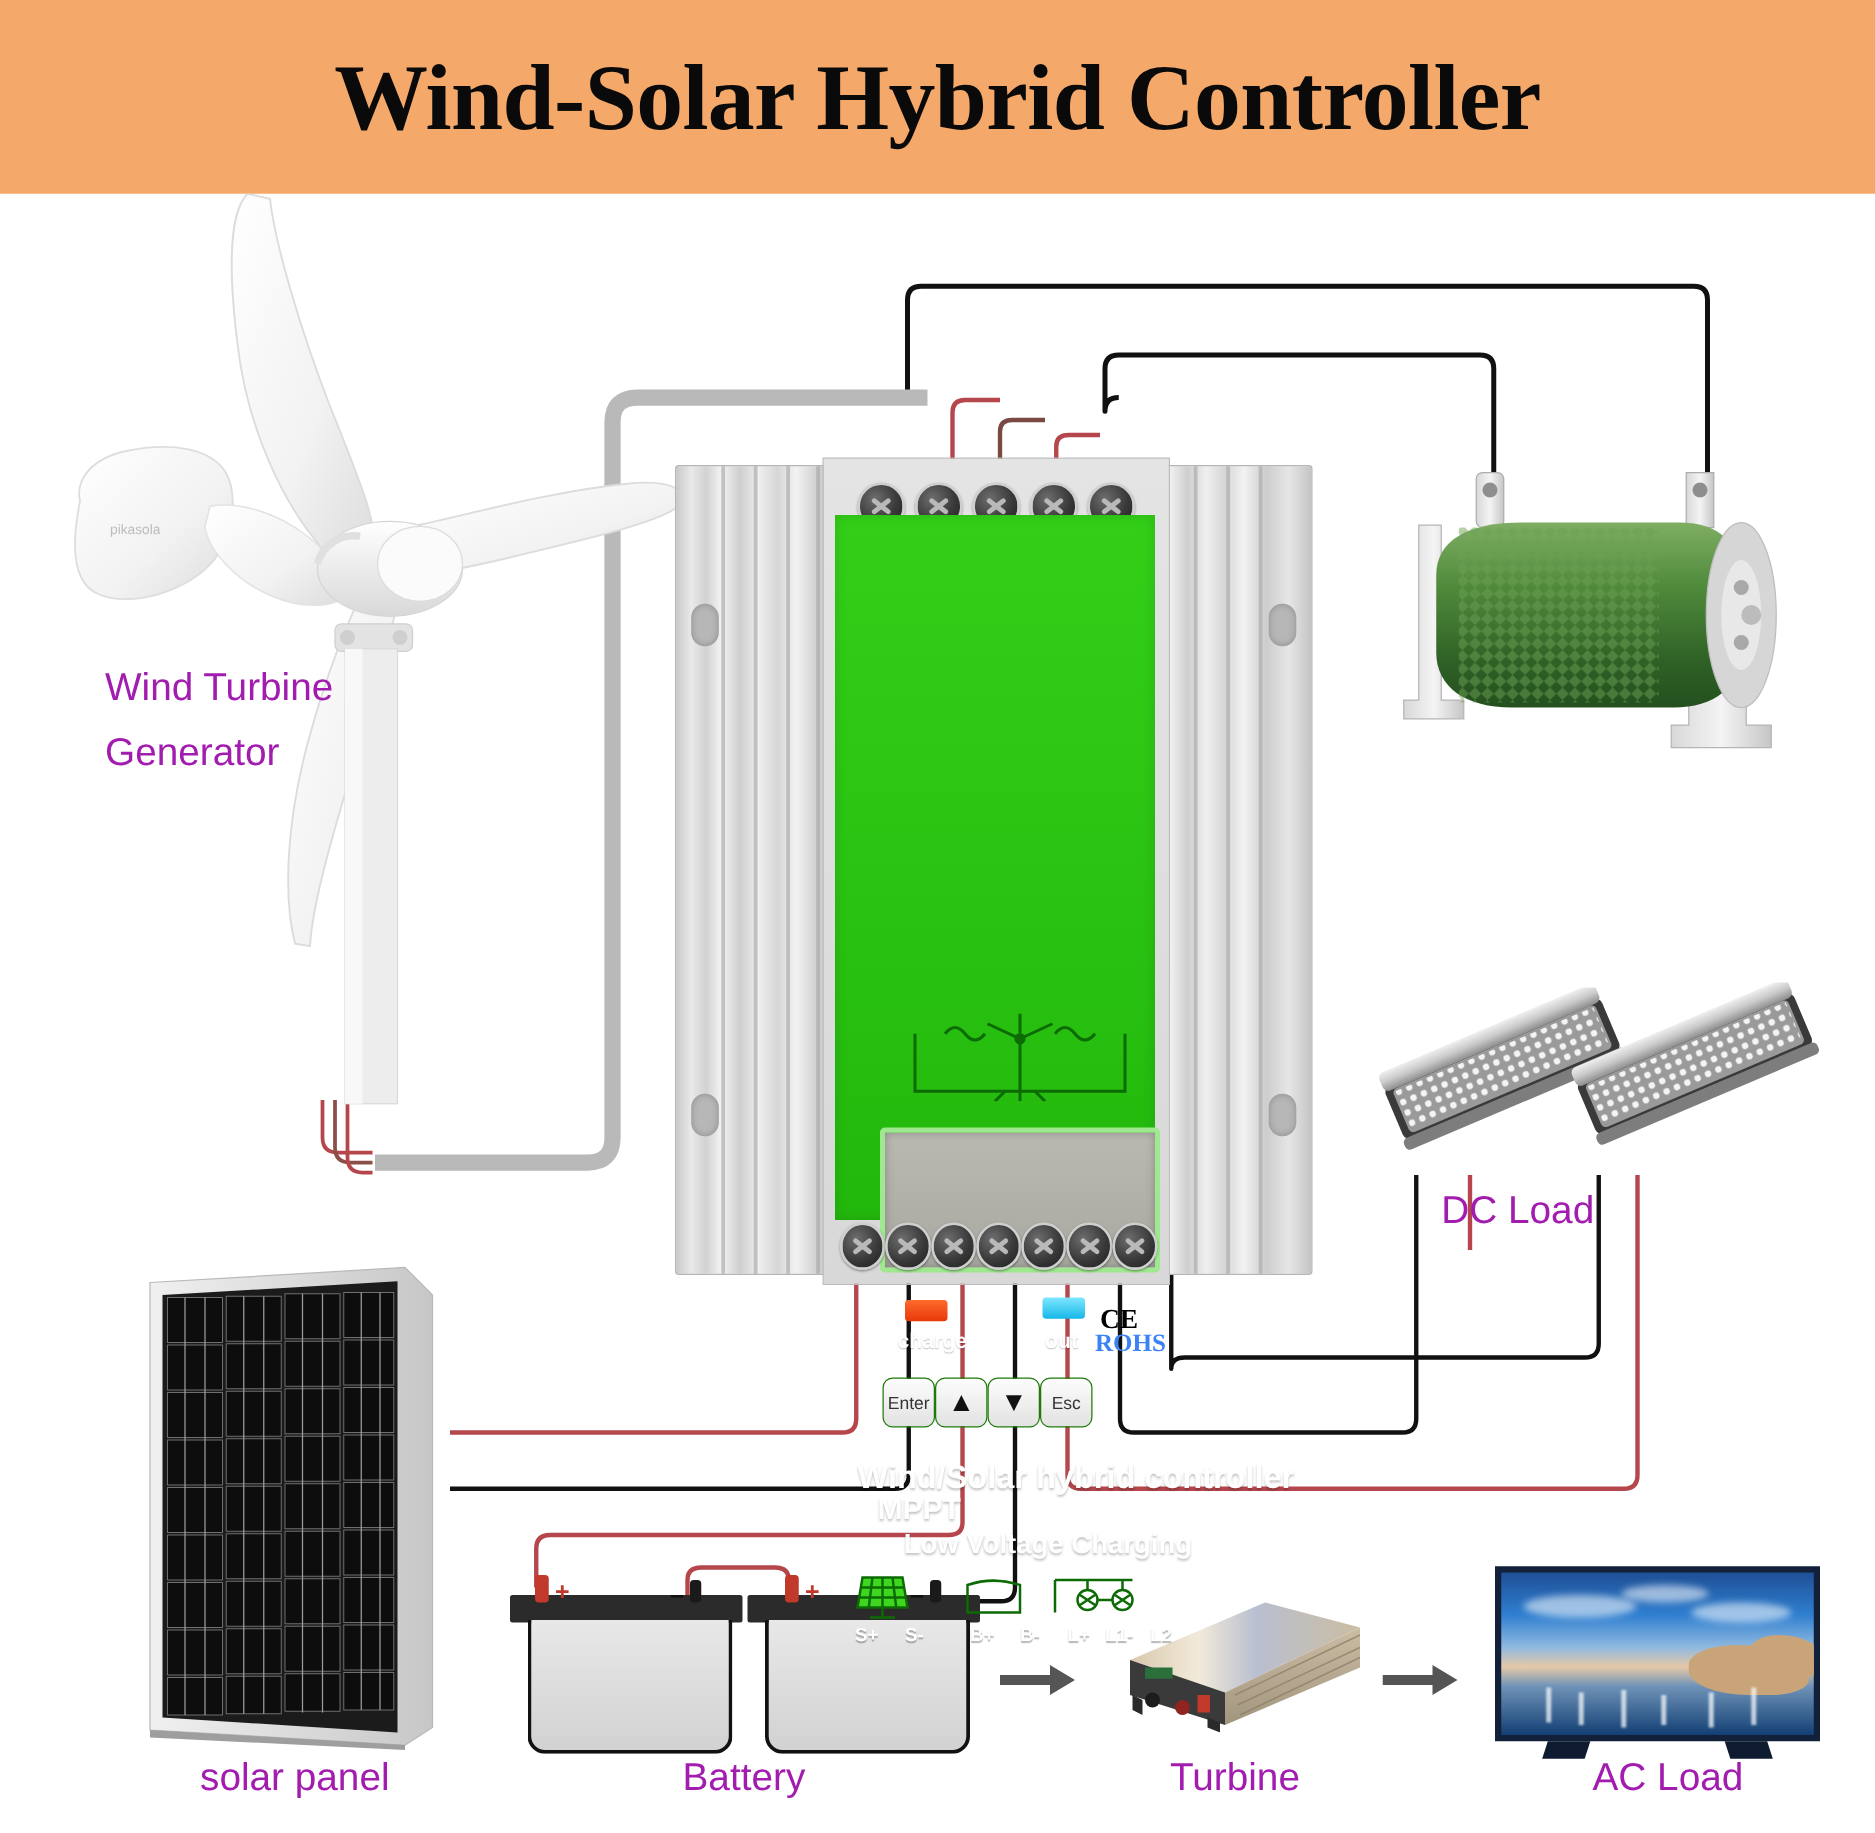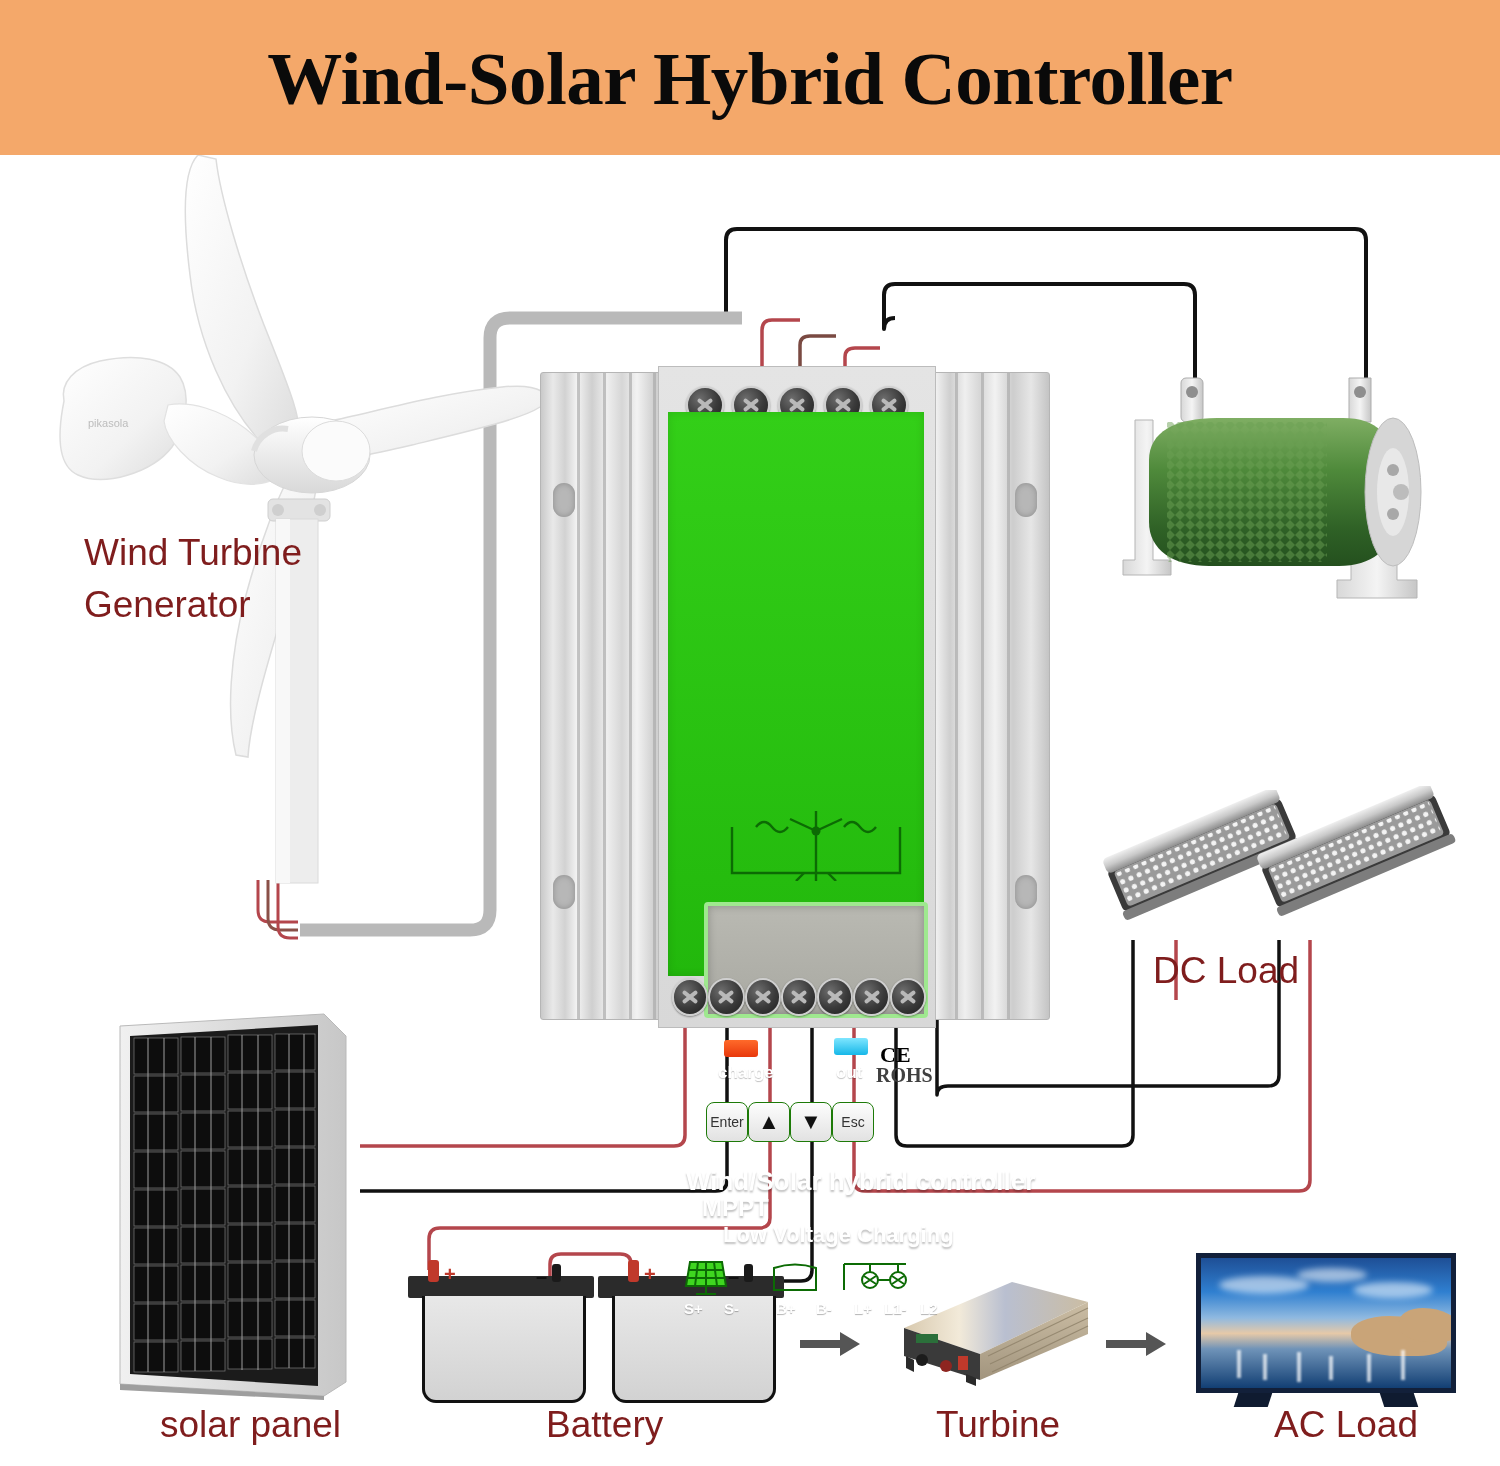--- a/index.html
+++ b/index.html
@@ -6,21 +6,21 @@
   body{width:1500px;height:1466px;font-family:"Liberation Sans",sans-serif;overflow:hidden;}
   #stage{position:relative;width:1500px;height:1466px;background:#fff;padding-left:12px;}
 
   
   .banner{position:absolute;left:0;top:0;width:1500px;height:155px;background:#f4a86a;}
   .banner-title{position:absolute;left:0;top:36px;width:1500px;text-align:center;
     font-family:"Liberation Serif",serif;font-weight:bold;font-size:75px;color:#0a0a0a;
     letter-spacing:-0.5px;}
 
   
-  .lbl{position:absolute;font-family:"Liberation Sans",sans-serif;font-size:37px;color:#7f1d1d;white-space:nowrap;}
+  .lbl{position:absolute;font-family:"Liberation Sans",sans-serif;font-size:31px;color:#a21caf;white-space:nowrap;}
 
   
   svg.wires{position:absolute;left:0;top:0;width:1500px;height:1466px;pointer-events:none;}
 
   
   .ctrl{position:absolute;left:540px;top:366px;width:510px;height:660px;}
   .heat-left,.heat-right{position:absolute;top:6px;height:646px;
      background:linear-gradient(90deg,#c9c9c9 0%,#e9e9e9 8%,#d2d2d2 16%,#f3f3f3 24%,#cfcfcf 34%,
        #efefef 44%,#d6d6d6 54%,#f2f2f2 64%,#cdcdcd 76%,#e6e6e6 88%,#c4c4c4 100%);
      border:1px solid #b5b5b5;}
@@ -49,21 +49,21 @@
      box-shadow:inset 0 0 8px rgba(0,0,0,.25);}
 
   .sym-wind{position:absolute;left:186px;top:445px;width:180px;height:70px;}
 
   .led{position:absolute;width:34px;height:17px;border-radius:3px;}
   .led.charge{background:linear-gradient(180deg,#ff6a2a,#e8380c);}
   .led.out{background:linear-gradient(180deg,#7fe6ff,#16b7e8);}
   .led-txt{position:absolute;color:#fff;font-size:17px;font-weight:bold;
      font-family:"Liberation Sans",sans-serif;text-shadow:0 1px 1px rgba(0,0,0,.25);}
   .ce{position:absolute;color:#000;font-family:"Liberation Serif",serif;font-size:22px;font-weight:bold;}
-  .rohs{position:absolute;color:#404040;font-family:"Liberation Serif",serif;font-size:20px;font-weight:bold;}
+  .rohs{position:absolute;color:#3b82f6;font-family:"Liberation Serif",serif;font-size:20px;font-weight:bold;}
 
   .keys{position:absolute;left:166px;top:736px;width:168px;display:flex;justify-content:space-between;}
   .key{width:42px;height:38px;border-radius:8px;border:1.5px solid #1d7a08;
      background:linear-gradient(180deg,#fdfdfd,#e2e2e2);
      display:flex;align-items:center;justify-content:center;
      font-size:14px;color:#333;font-family:"Liberation Sans",sans-serif;}
   .key .arrow{font-size:22px;line-height:1;color:#111;}
 
   .brandline{position:absolute;color:#fff;font-weight:bold;font-family:"Liberation Sans",sans-serif;
      text-shadow:0 2px 2px rgba(0,0,0,.25);white-space:nowrap;}

